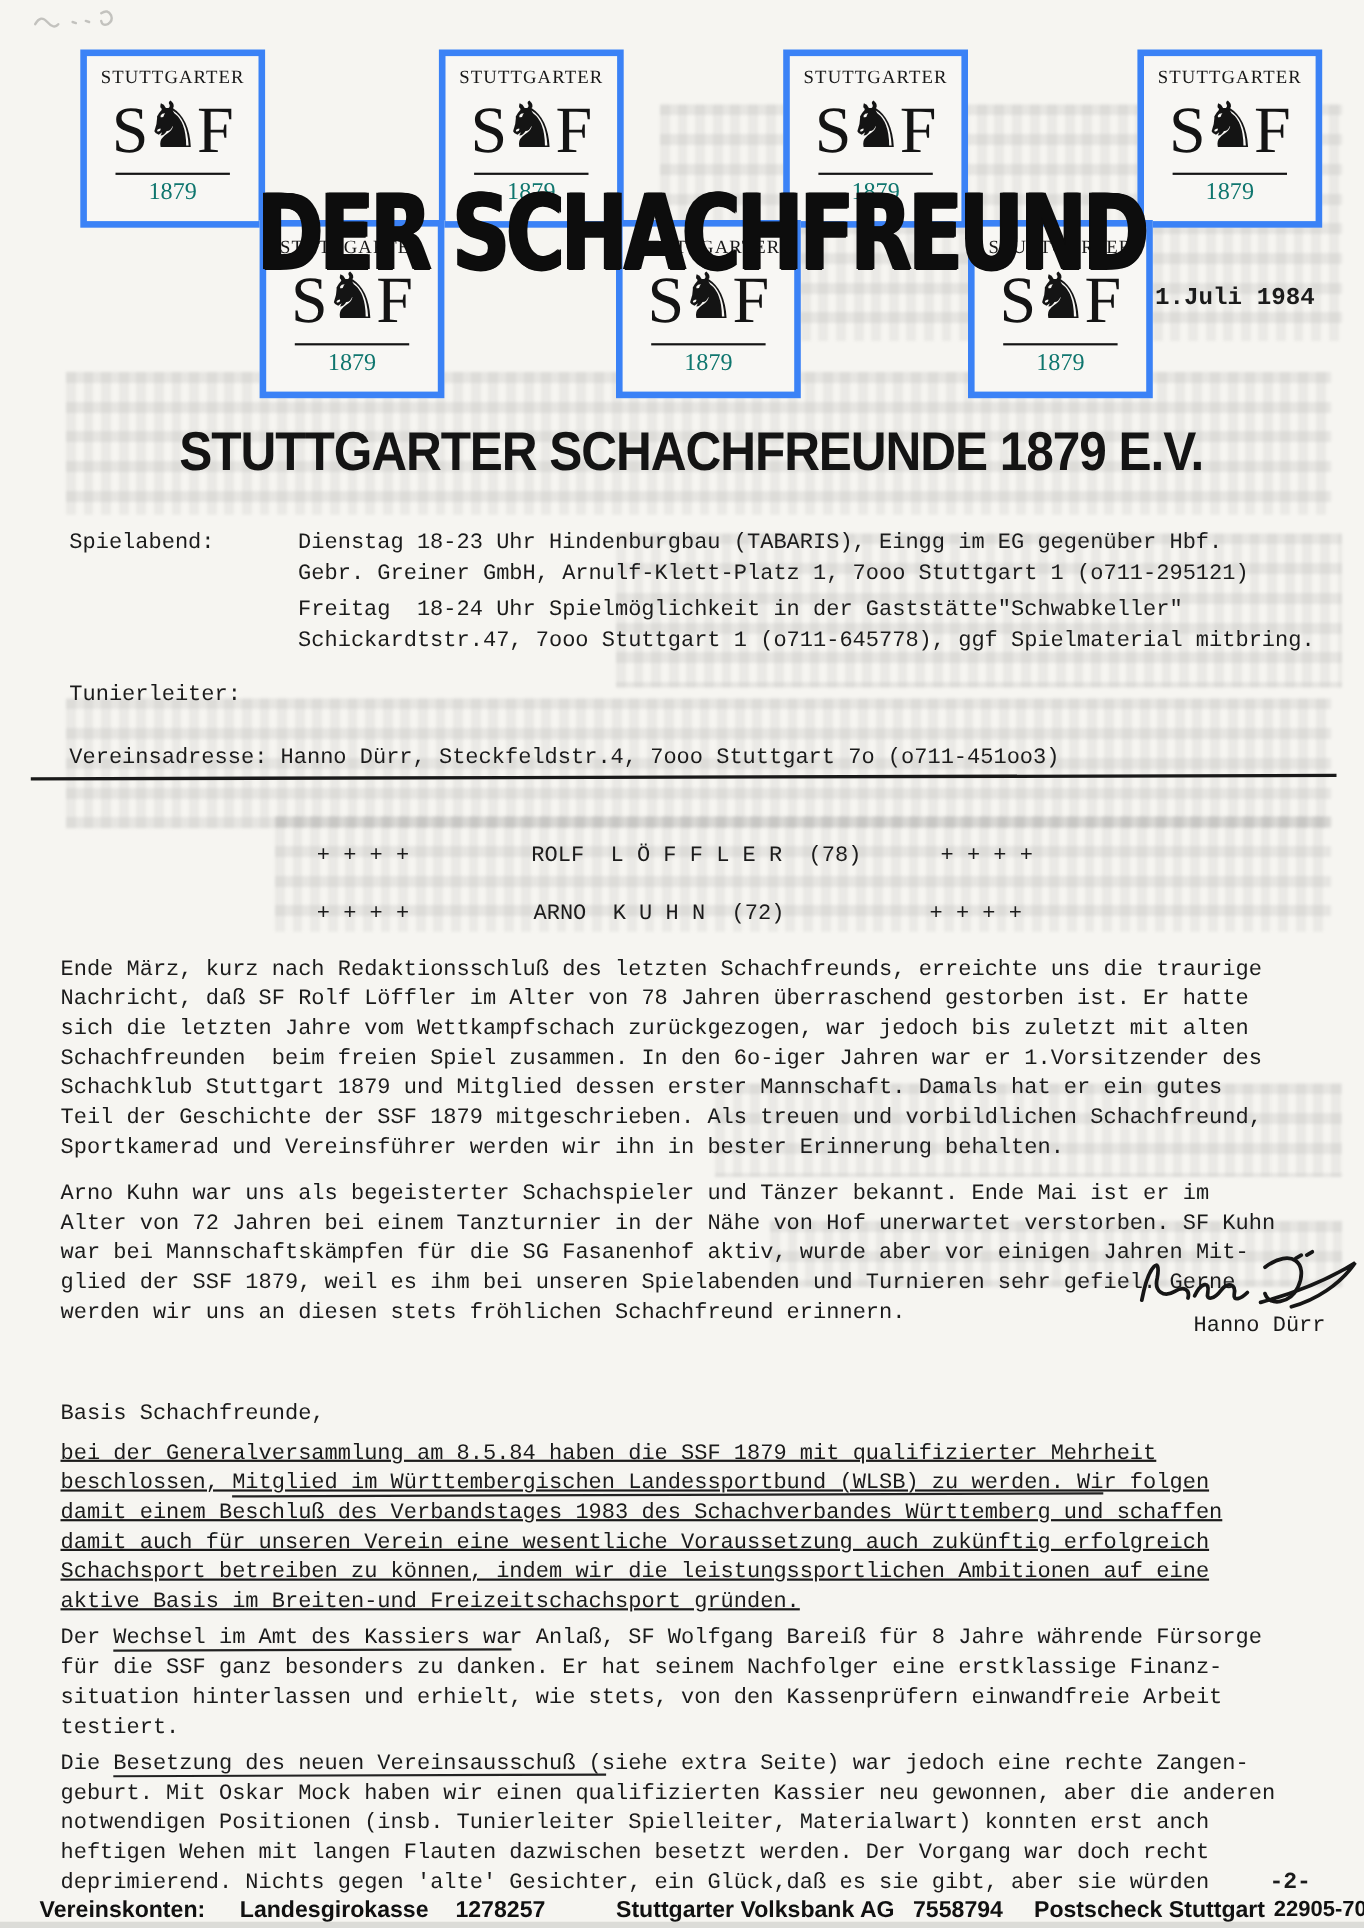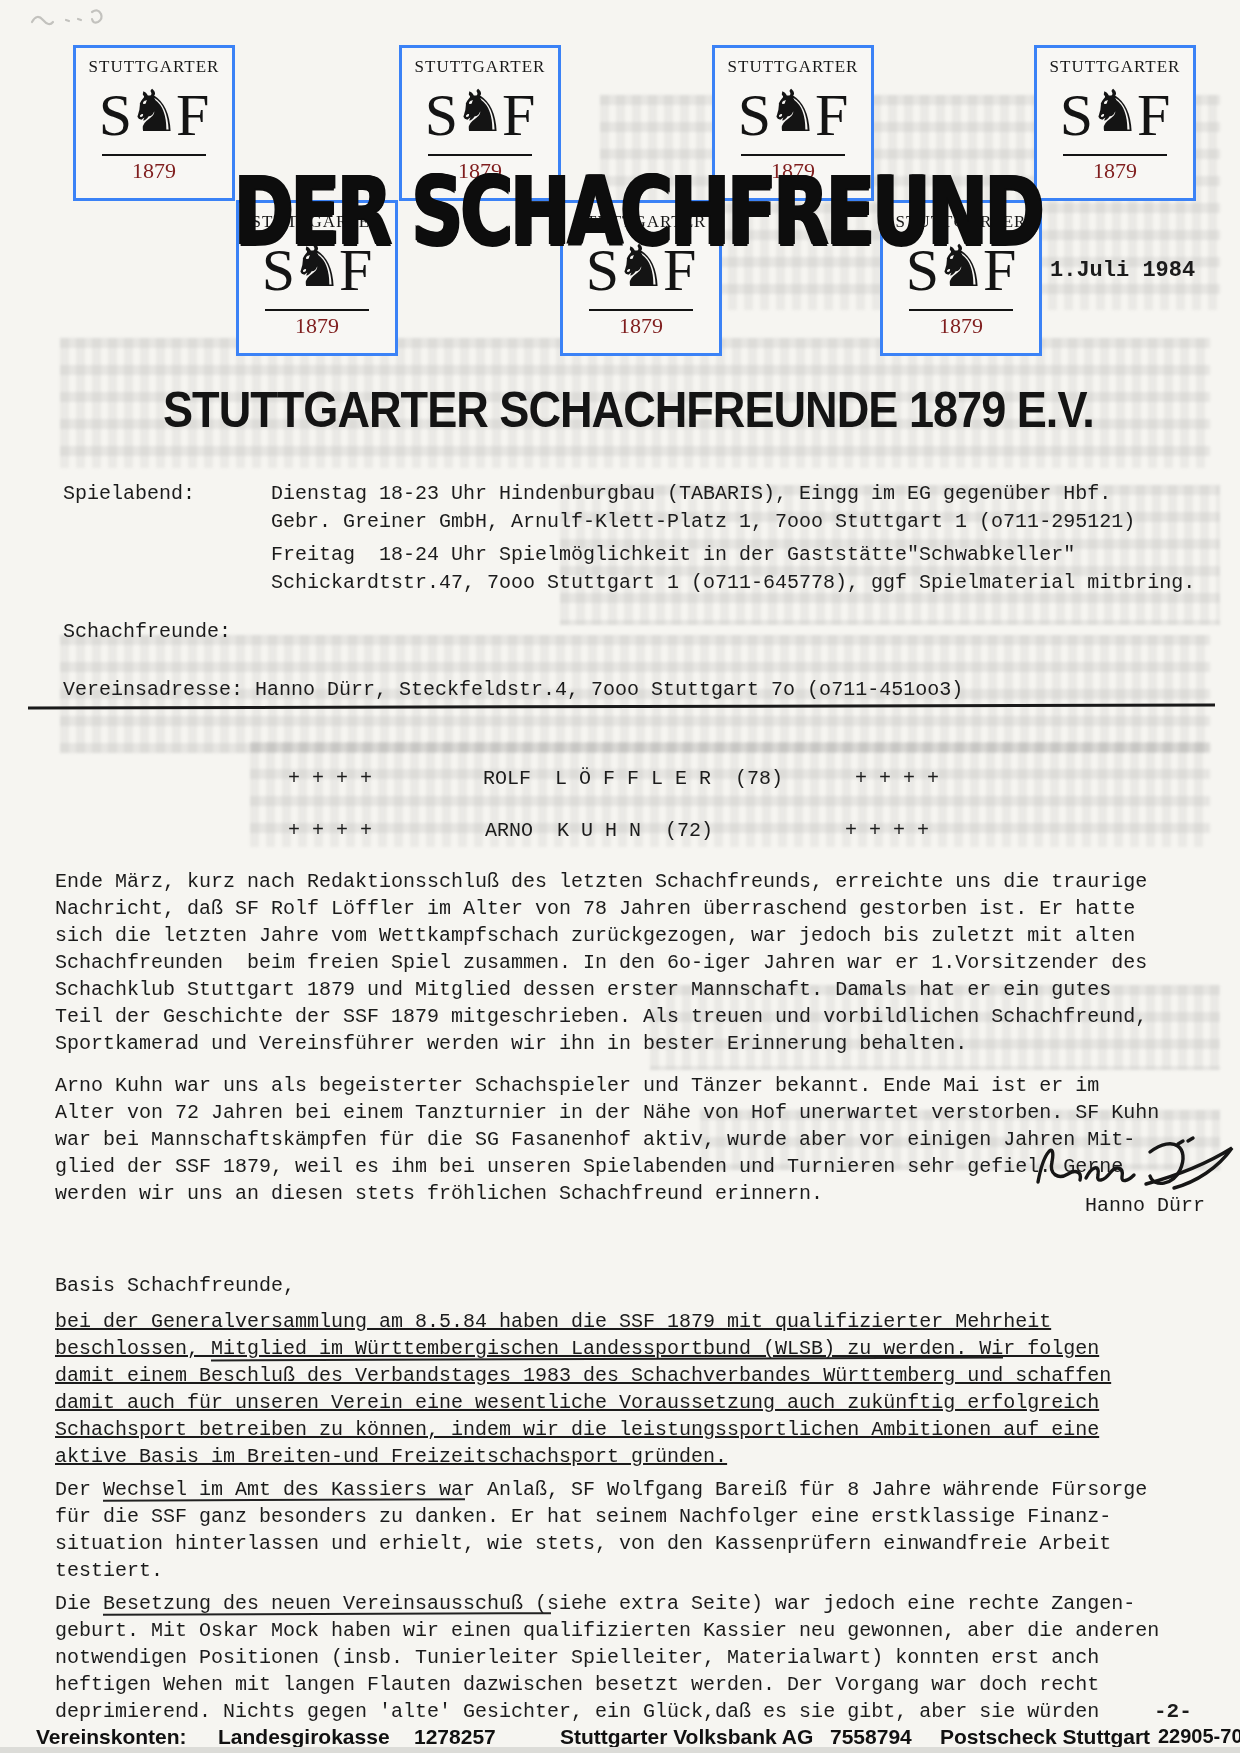--- a/index.html
+++ b/index.html
@@ -11,33 +11,33 @@
   
   .ghost{
     position:absolute;z-index:0;opacity:.55;filter:blur(1.4px);pointer-events:none;
     background-image:
       repeating-linear-gradient(90deg, rgba(110,110,110,.16) 0 9px, rgba(0,0,0,0) 9px 16px),
       repeating-linear-gradient(180deg, rgba(100,100,100,.20) 0 10px, rgba(0,0,0,0) 10px 27px);
   }
   
   .logo{
     position:absolute;z-index:1;width:156px;height:150px;
-    border:3px solid #3b82f6;background:#f8f7f4;text-align:center;
+    border:6px solid #3b82f6;background:#f8f7f4;text-align:center;
   }
   .logo .club{
     font-family:"Liberation Serif",serif;font-size:17px;letter-spacing:1px;
     margin-top:9px;color:#171717;
   }
   .logo .sf{
     display:flex;justify-content:center;align-items:center;height:72px;margin-top:2px;
     font-family:"Liberation Serif",serif;font-size:60px;color:#141414;
   }
   .logo .sf .knight{font-size:58px;line-height:1;margin:0 -4px 6px -4px;}
   .logo .rule{width:104px;border-top:2px solid #141414;margin:3px auto 0 auto;}
-  .logo .year{font-family:"Liberation Serif",serif;font-size:22px;margin-top:2px;color:#7f1d1d;}
+  .logo .year{font-family:"Liberation Serif",serif;font-size:22px;margin-top:2px;color:#0f766e;}
   
   .masthead-title{
     position:absolute;z-index:2;left:234px;top:156px;
     font-family:"DejaVu Sans",sans-serif;font-weight:bold;font-size:72px;
     letter-spacing:-3px;white-space:nowrap;color:#0d0d0d;
     transform:scale(1.0,1.32);transform-origin:top left;
     text-shadow:1.4px 0 0 #0d0d0d,-1.4px 0 0 #0d0d0d,0 1px 0 #0d0d0d;
   }
   .masthead-sub{
     position:absolute;z-index:3;left:163px;top:381px;
@@ -165,21 +165,21 @@
 
   <div class="masthead-title">DER SCHACHFREUND</div>
   <div class="date">1.Juli 1984</div>
   <div class="masthead-sub">STUTTGARTER SCHACHFREUNDE 1879 E.V.</div>
 
   <div class="mono lh28" style="left:63px;top:480px;">Spielabend:</div>
   <div class="mono lh28" style="left:271px;top:480px;">Dienstag 18-23 Uhr Hindenburgbau (TABARIS), Eingg im EG gegenüber Hbf.
 Gebr. Greiner GmbH, Arnulf-Klett-Platz 1, 7ooo Stuttgart 1 (o711-295121)</div>
   <div class="mono lh28" style="left:271px;top:541px;">Freitag  18-24 Uhr Spielmöglichkeit in der Gaststätte"Schwabkeller"
 Schickardtstr.47, 7ooo Stuttgart 1 (o711-645778), ggf Spielmaterial mitbring.</div>
-  <div class="mono lh28" style="left:63px;top:618px;">Schachfreunde:</div>
+  <div class="mono lh28" style="left:63px;top:618px;">Tunierleiter:</div>
   <div class="mono" style="left:63px;top:676px;">Vereinsadresse: Hanno Dürr, Steckfeldstr.4, 7ooo Stuttgart 7o (o711-451oo3)</div>
 
   <div class="hr"></div>
 
   <div class="mono" style="left:288px;top:765px;">+ + + +</div>
   <div class="mono" style="left:483px;top:765px;">ROLF  L Ö F F L E R  (78)</div>
   <div class="mono" style="left:855px;top:765px;">+ + + +</div>
   <div class="mono" style="left:288px;top:817px;">+ + + +</div>
   <div class="mono" style="left:485px;top:817px;">ARNO  K U H N  (72)</div>
   <div class="mono" style="left:845px;top:817px;">+ + + +</div>

